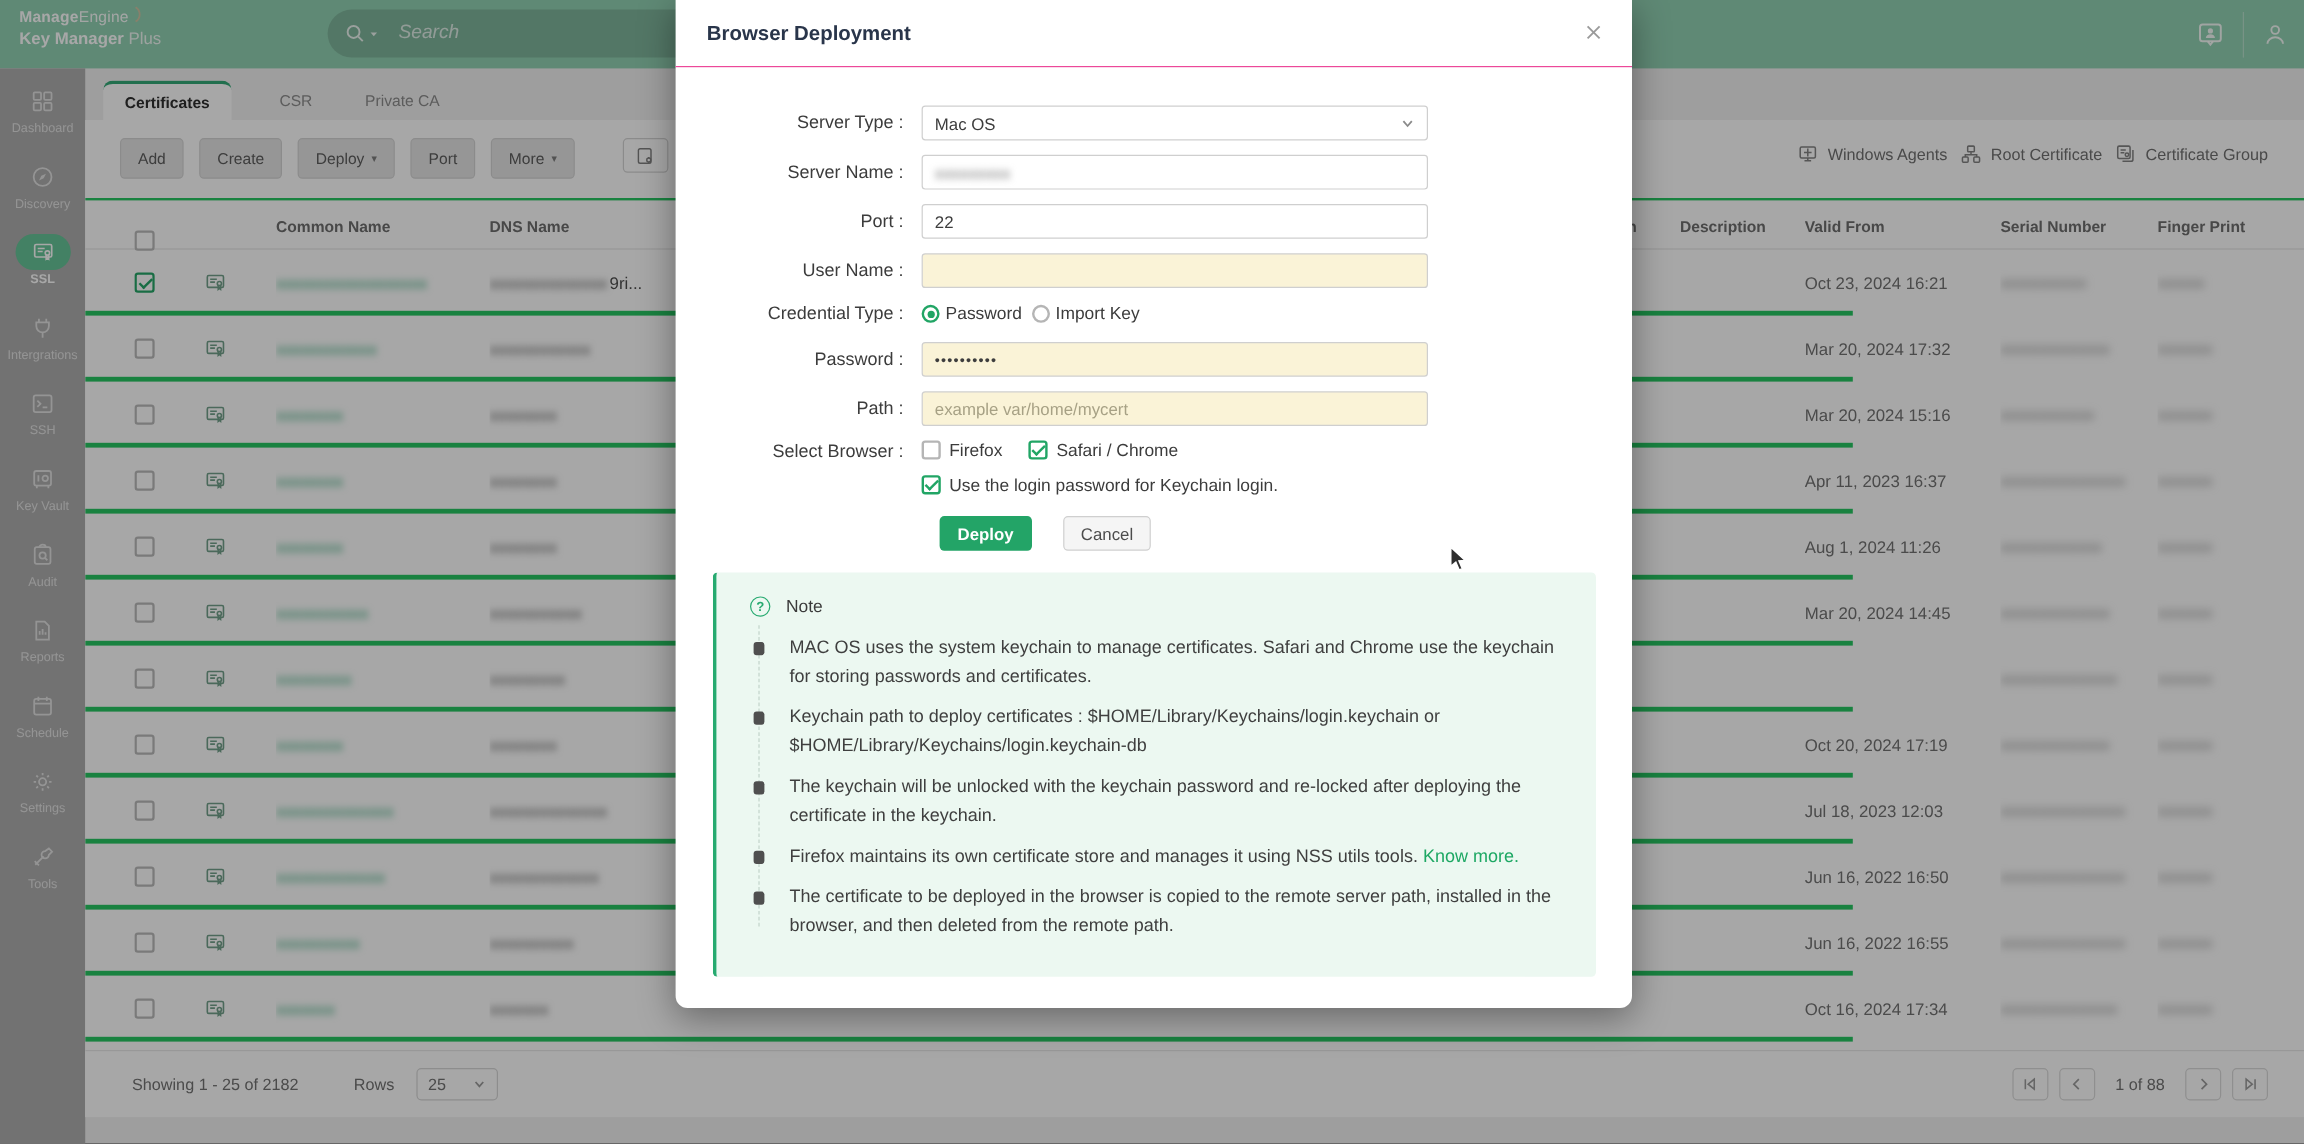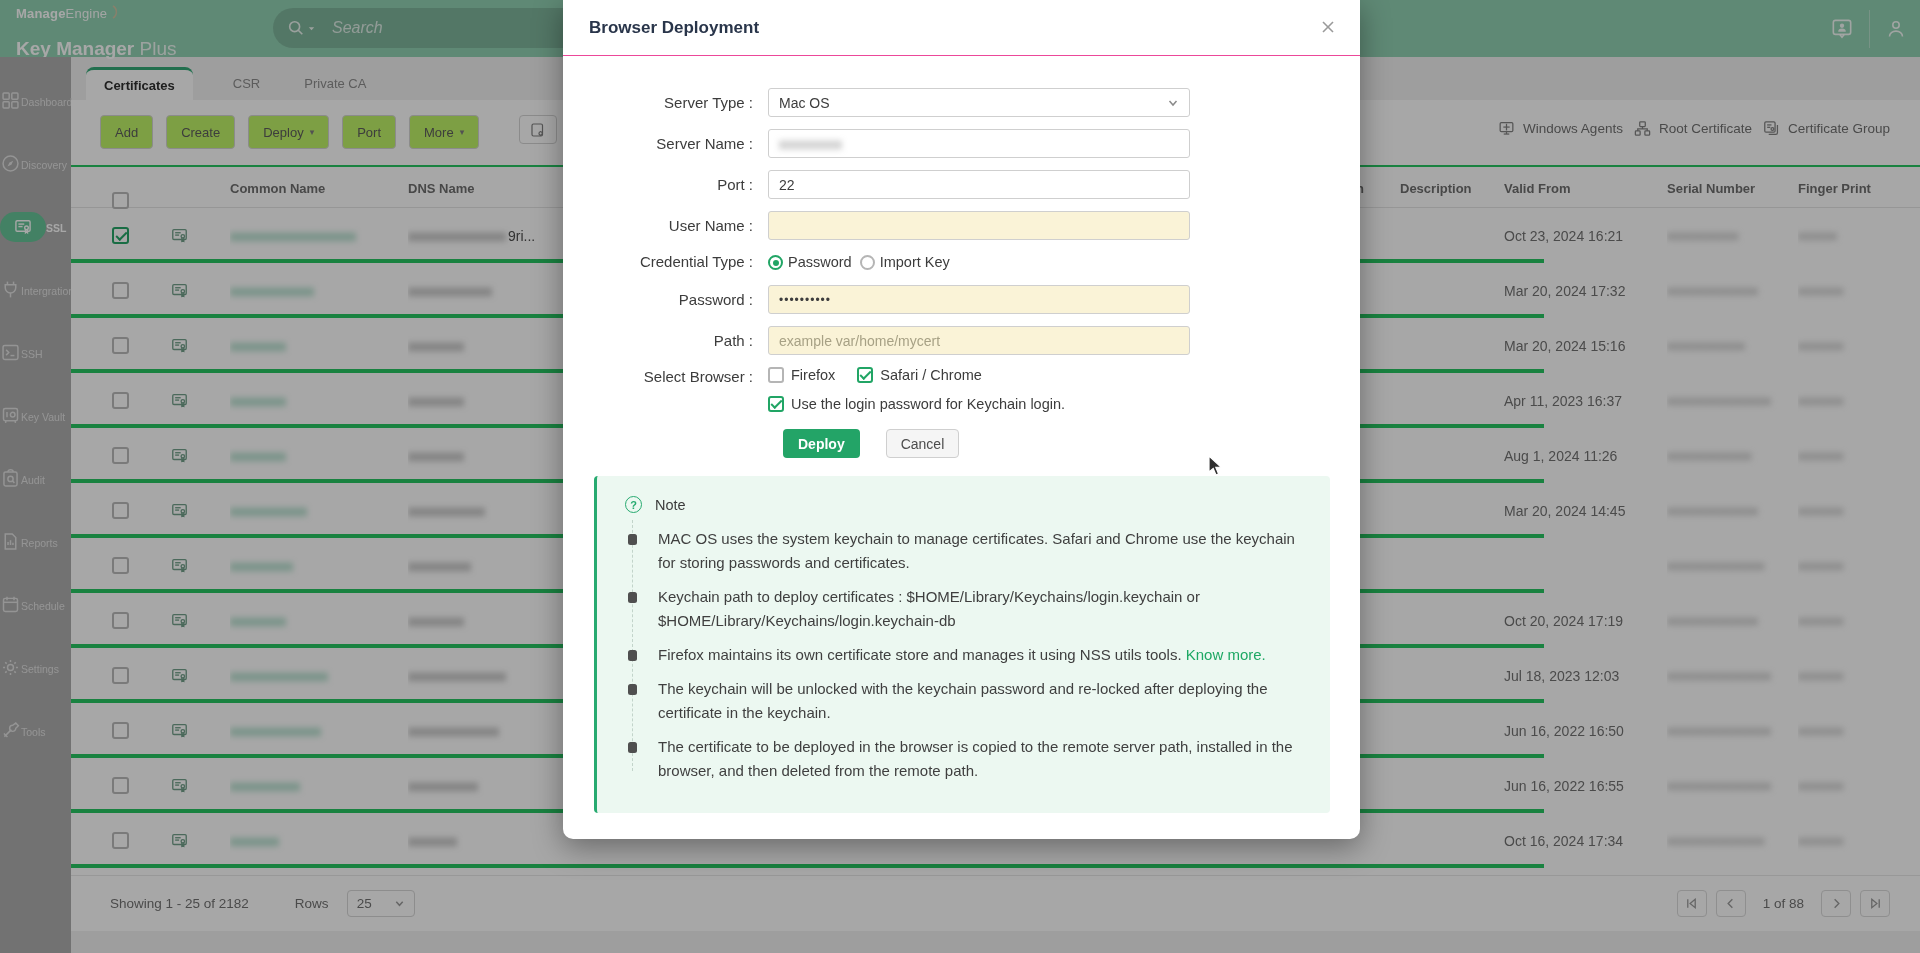--- a/index.html
+++ b/index.html
@@ -5,54 +5,54 @@
   html,body{margin:0;padding:0;background:#222;}
   .app{position:relative;width:1920px;height:953px;overflow:hidden;background:#f1f1f1;
        font-family:"Liberation Sans",sans-serif;-webkit-font-smoothing:antialiased;}
   .app *{box-sizing:border-box;}
 
   
   .topbar{position:absolute;left:0;top:0;width:1920px;height:57px;background:#8fd0b1;z-index:1;}
   .brand{position:absolute;left:16px;top:7px;color:#fff;line-height:1.1;}
   .brand-small{font-size:13px;font-weight:bold;letter-spacing:.2px;}
   .brand-small .lt{font-weight:normal;opacity:.95;}
-  .brand-main{font-size:19px;margin-top:18px;}
+  .brand-main{font-size:14px;margin-top:4px;}
   .brand-main b{font-weight:bold;}
   .brand-main span.lt{font-weight:normal;opacity:.85;}
   .swoosh{position:absolute;left:104px;top:4px;}
   .search-pill{position:absolute;left:273px;top:8px;width:447px;height:40px;border-radius:20px;
        background:rgba(0,0,0,.13);display:flex;align-items:center;padding:0 14px;color:rgba(255,255,255,.85);}
   .search-pill svg{flex:0 0 auto;}
   .search-pill .caret{margin-left:2px;margin-right:14px;}
   .search-pill input{background:transparent;border:none;outline:none;color:#fff;font-size:16px;width:300px;
        font-family:"Liberation Sans",sans-serif;font-style:italic;}
   .search-pill input::placeholder{color:rgba(255,255,255,.75);}
   .top-icons{position:absolute;right:12px;top:0;height:57px;display:flex;align-items:center;color:rgba(255,255,255,.9);}
   .top-icons .tdiv{width:1px;height:38px;background:rgba(255,255,255,.35);margin:0 14px;}
 
   
   .sidebar{position:absolute;left:0;top:57px;width:71px;height:896px;background:#acacac;z-index:1;
        display:flex;flex-direction:column;align-items:center;padding-top:12px;}
-  .nav-item{width:71px;height:63px;display:flex;align-items:center;justify-content:flex-start;
+  .nav-item{width:71px;height:63px;display:flex;flex-direction:column;align-items:center;justify-content:flex-start;
        color:#e2e2e2;cursor:pointer;}
   .nav-ico{height:30px;display:flex;align-items:center;justify-content:center;}
   .nav-label{font-size:10.5px;margin-top:2px;white-space:nowrap;}
   .nav-item.active .nav-ico{background:#63c496;border-radius:16px;width:46px;height:30px;color:#ffffff;}
   .nav-item.active .nav-label{color:#ffffff;font-weight:bold;}
 
   
   .tabbar{position:absolute;left:71px;top:67px;height:33px;z-index:1;display:flex;}
   .tab{height:33px;display:flex;align-items:center;justify-content:center;font-size:13px;color:#8a8a8a;
        padding:0 22px;cursor:pointer;}
   .tab.active{background:#ffffff;border-top:3px solid #2fa874;border-radius:8px 8px 0 0;color:#2b2b2b;
        font-weight:bold;padding:0 18px;}
 
   
   .panel{position:absolute;left:71px;top:100px;width:1849px;height:831px;background:#ffffff;z-index:1;overflow:hidden;}
-  .btn{display:inline-flex;align-items:center;justify-content:center;height:29px;background:#bef264;
+  .btn{display:inline-flex;align-items:center;justify-content:center;height:29px;background:#e5e5e5;
        border:1px solid #d4d4d4;border-radius:4px;font-size:13px;color:#595959;padding:16px 14px;cursor:pointer;}
   .btn .dcaret{font-size:9px;margin-left:6px;color:#7a7a7a;}
   .toolbar{position:absolute;left:29px;top:15px;display:flex;gap:13px;}
   .iconbtn{position:absolute;left:448px;top:15px;width:38px;height:29px;border:1px solid #d4d4d4;border-radius:4px;
        display:flex;align-items:center;justify-content:center;color:#7d7d7d;background:#fff;cursor:pointer;}
   .hlinks{position:absolute;right:30px;top:19px;display:flex;align-items:center;gap:10px;font-size:13.5px;color:#6e6e6e;}
   .hlink{display:flex;align-items:center;gap:7px;cursor:pointer;white-space:nowrap;}
   .hlink svg{color:#818181;}
 
   
@@ -831,22 +831,22 @@
 
       <div class="note">
         <div class="note-line"></div>
         <div class="note-head">
           <span class="note-q">?</span>
           <span class="note-title">Note</span>
         </div>
         <ul class="note-list">
             <li class="note-item"><span>MAC OS uses the system keychain to manage certificates. Safari and Chrome use the keychain for storing passwords and certificates.</span><a class="note-link"></a></li>
             <li class="note-item"><span>Keychain path to deploy certificates : $HOME/Library/Keychains/login.keychain or $HOME/Library/Keychains/login.keychain-db</span><a class="note-link"></a></li>
+            <li class="note-item"><span>The keychain will be unlocked with the keychain password and re-locked after deploying the certificate in the keychain.</span><a class="note-link"></a></li>
             <li class="note-item"><span>Firefox maintains its own certificate store and manages it using NSS utils tools. </span><a class="note-link">Know more.</a></li>
-            <li class="note-item"><span>The keychain will be unlocked with the keychain password and re-locked after deploying the certificate in the keychain.</span><a class="note-link"></a></li>
             <li class="note-item"><span>The certificate to be deployed in the browser is copied to the remote server path, installed in the browser, and then deleted from the remote path.</span><a class="note-link"></a></li>
           </ul>
       </div>
 
     </div>
   </div>
 
   <svg class="cursor" width="20" height="22" viewBox="0 0 20 22">
     <path d="M3 1 L3 17 L7.2 13.4 L10 20 L12.6 18.9 L9.8 12.4 L15 12 Z" fill="#2e2e2e" stroke="#ffffff" stroke-width="1.2"></path>
   </svg>

